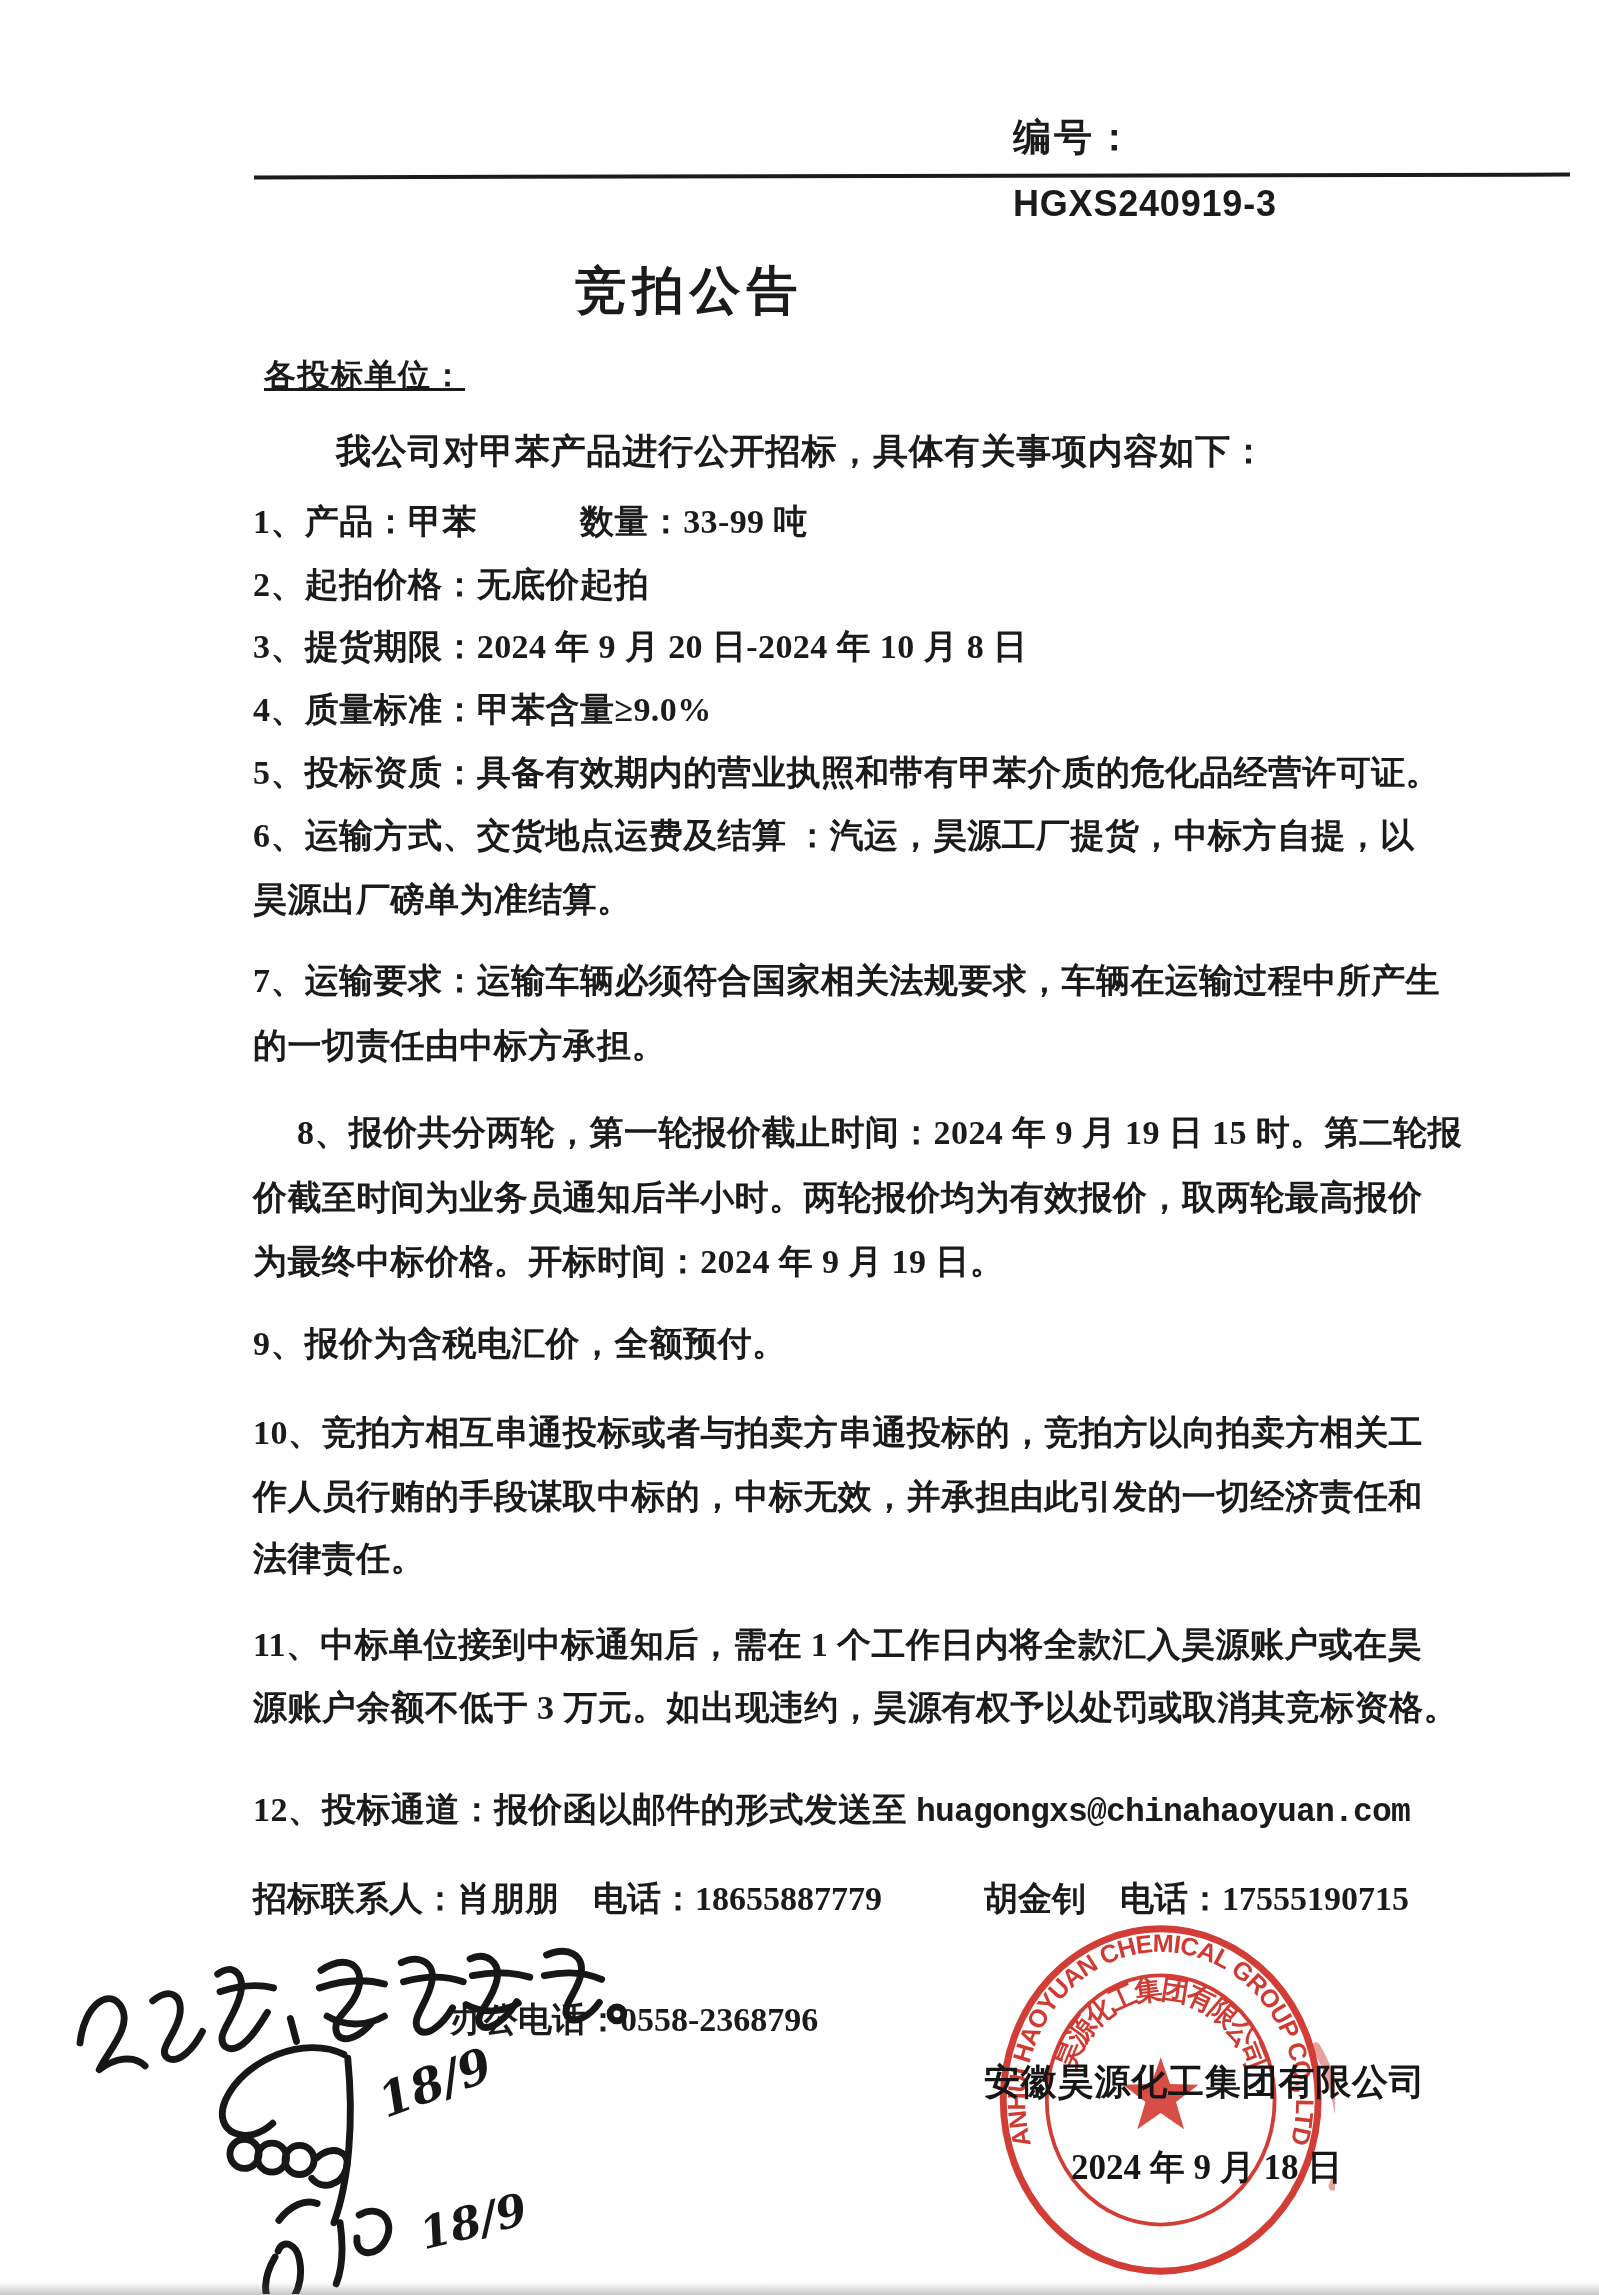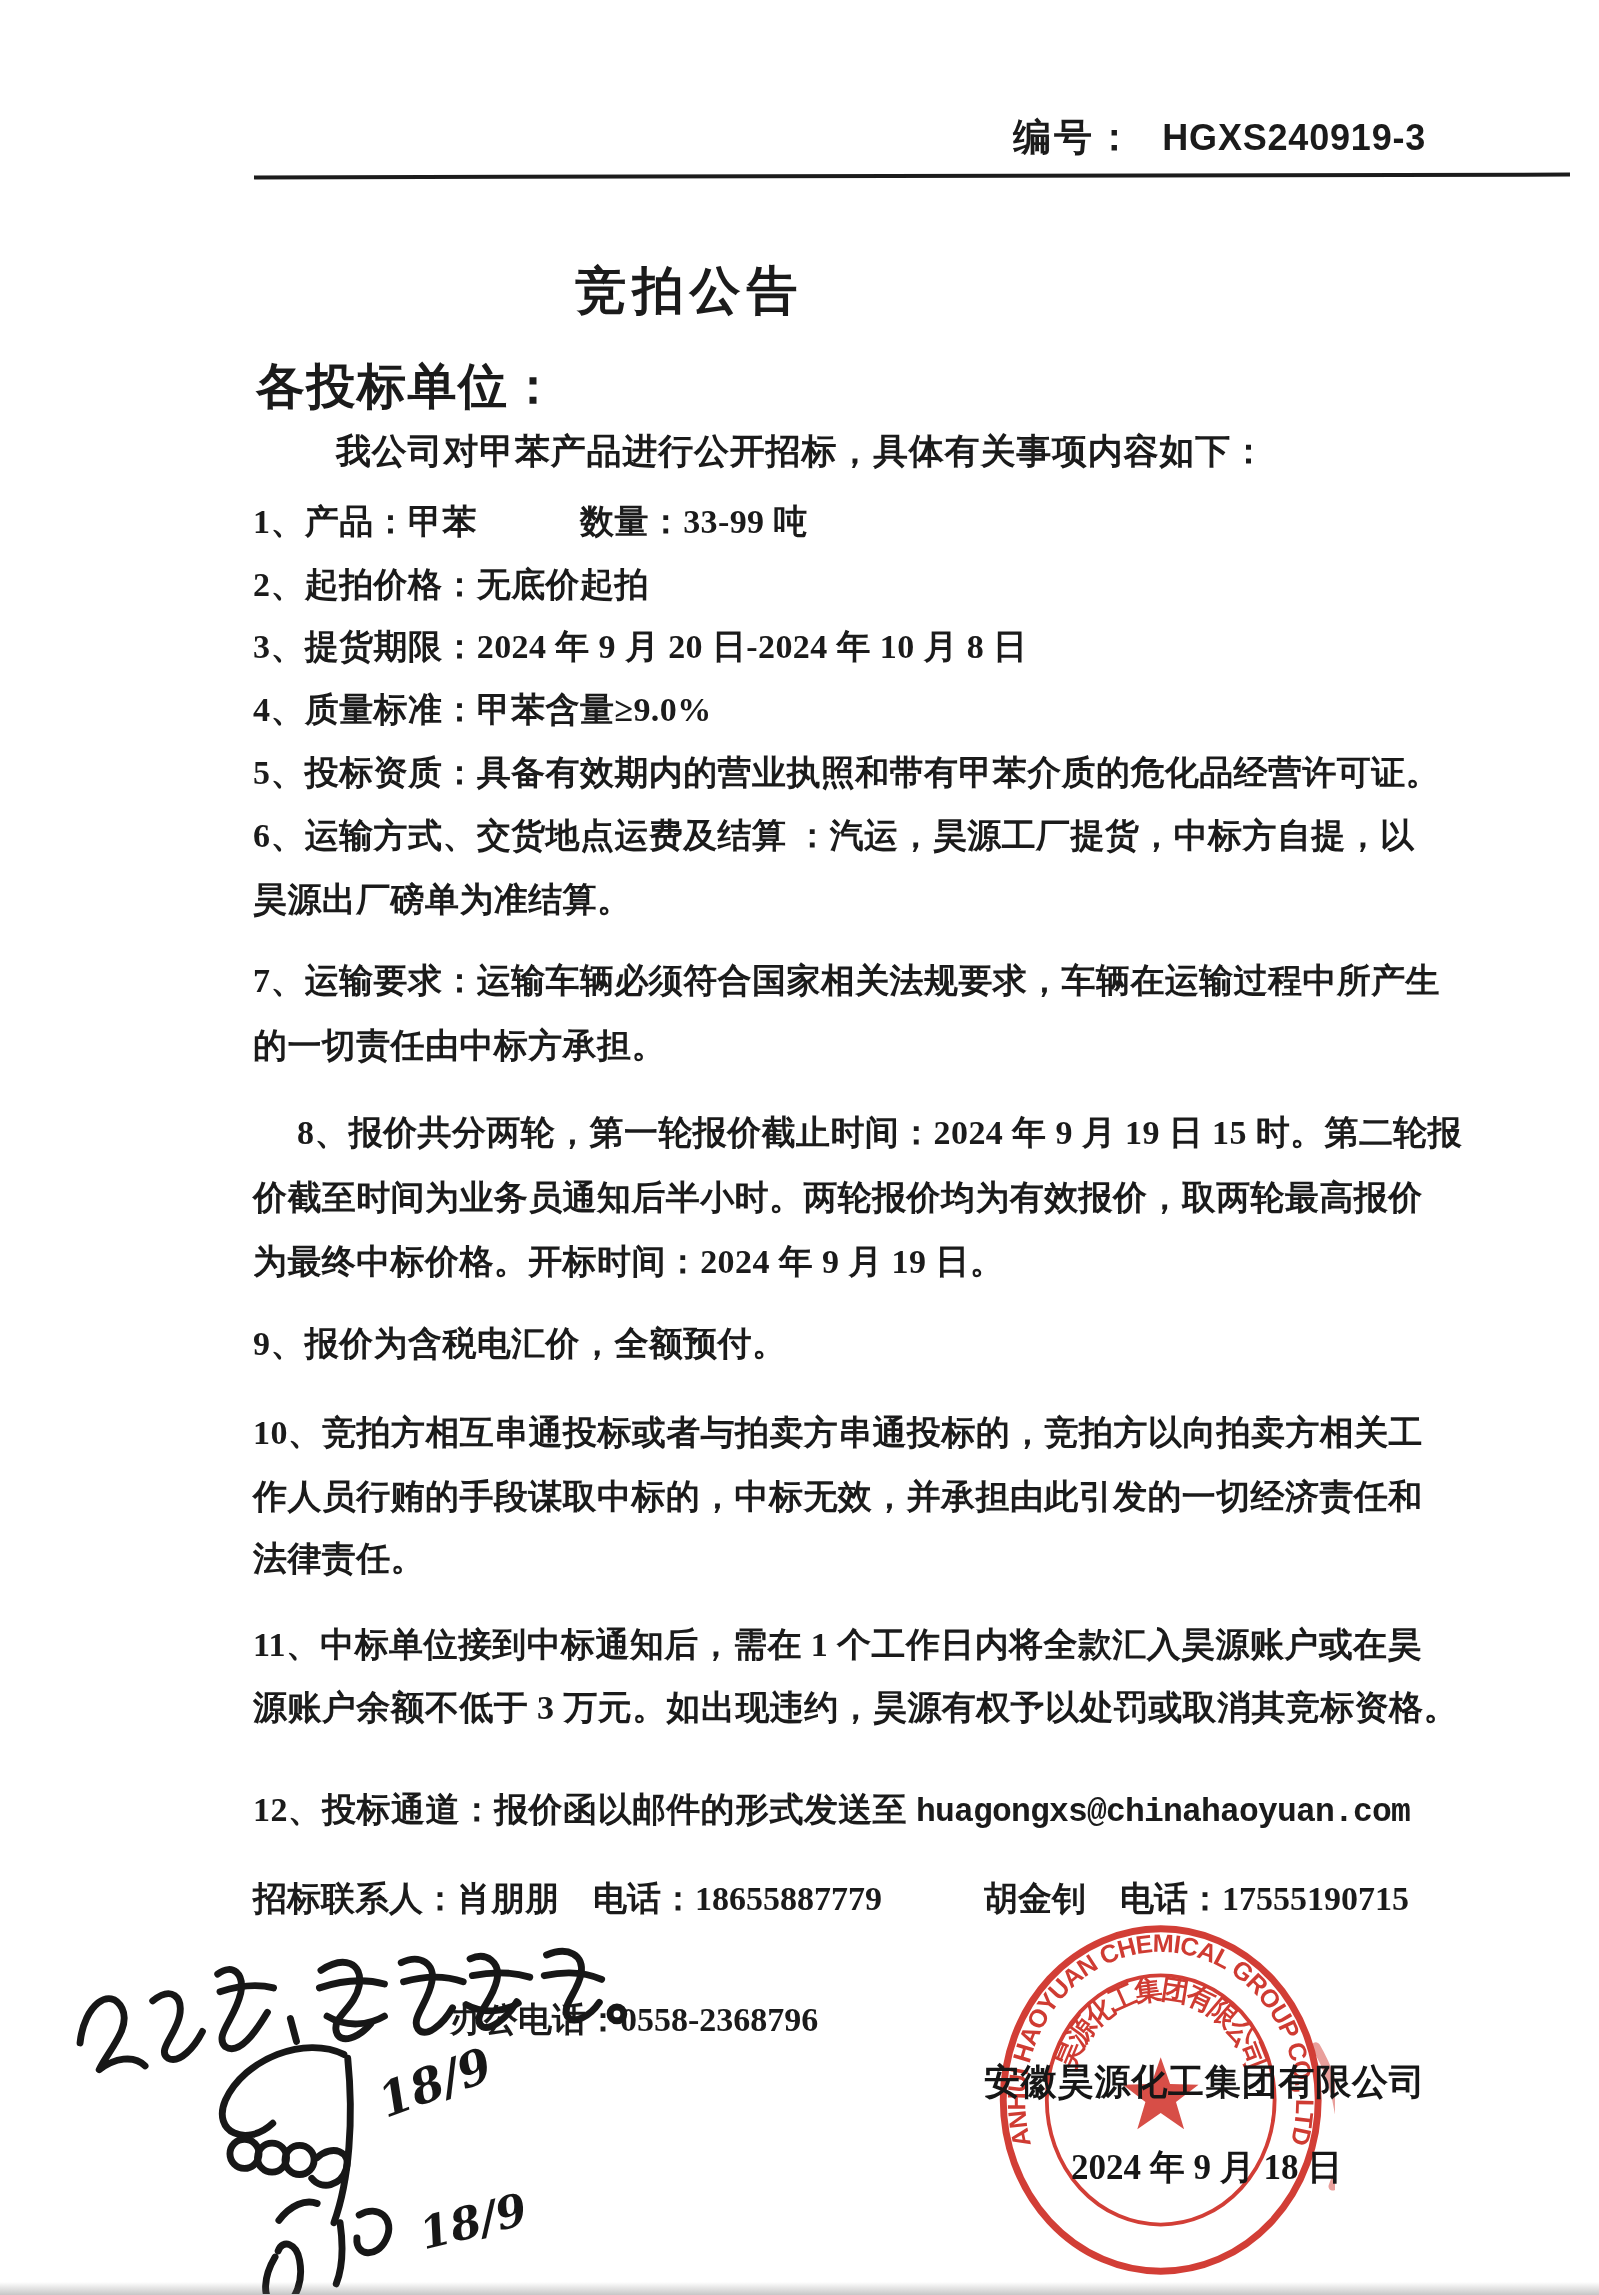--- a/index.html
+++ b/index.html
@@ -7,40 +7,41 @@
     position:relative;
     width:1600px;height:2295px;
     margin:0 auto;
     background:#ffffff;
     overflow:hidden;
     font-family:"Liberation Serif","DejaVu Serif",serif;
     color:#1b1b1b;
   }
   .doc-no{
     position:absolute;left:1013px;top:112px;
-    display:flex;align-items:center;gap:26px;
+    display:flex;align-items:flex-start;gap:20px;
     font-weight:700;
+    flex-direction:column;
   }
   .doc-no .label{font-size:38px;letter-spacing:3.1px;}
   .doc-no .number{
     font-family:"Liberation Sans","DejaVu Sans",sans-serif;
     font-size:36px;font-weight:700;letter-spacing:0.8px;
   }
   .hrule{
     position:absolute;left:254px;top:174px;width:1316px;height:3.8px;
     background:#1c1c1c;transform:rotate(-0.12deg);
   }
   .title{
     position:absolute;left:0;top:257px;width:1356px;
     text-align:center;padding-left:23px;box-sizing:border-box;
     font-size:51px;font-weight:700;letter-spacing:6.1px;
   }
   .salutation{
-    position:absolute;left:256px;top:354px;
-    font-size:49px;font-weight:700;letter-spacing:1.5px;
+    position:absolute;left:264px;top:354px;
+    font-size:32px;font-weight:700;letter-spacing:1.5px;text-decoration:underline;
   }
   .intro{
     position:absolute;left:324px;top:428px;
     font-size:35px;font-weight:700;letter-spacing:0.8px;margin-left:12px;
   }
   .body-line{
     position:absolute;left:253px;
     font-size:34px;font-weight:700;letter-spacing:0.4px;
     white-space:pre;
   }

